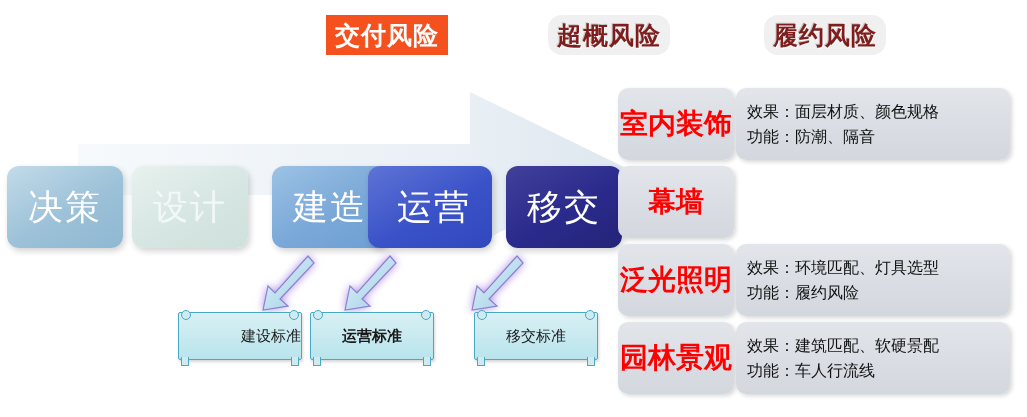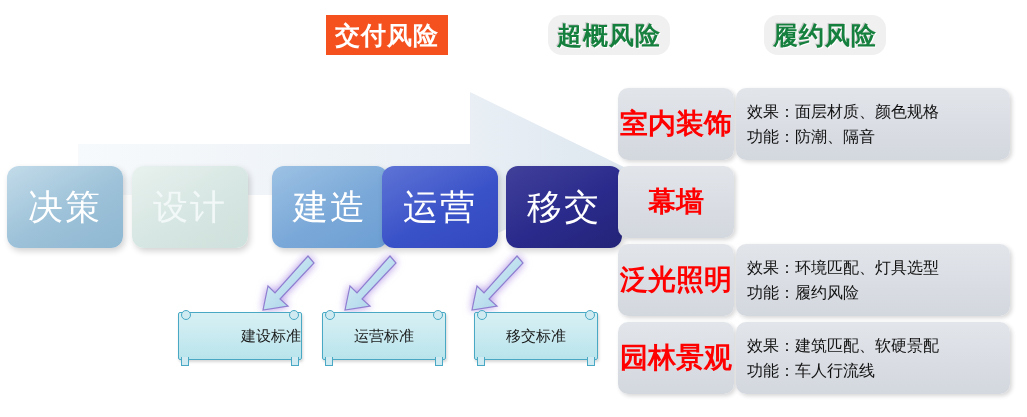--- a/index.html
+++ b/index.html
@@ -34,21 +34,21 @@
     top: 15px;
     width: 122px;
     height: 40px;
     background: #f4511e;
     color: #ffffff;
     font-size: 25px;
   }
   .risk-title.muted {
     height: 40px;
     background: #f0f0f0;
-    color: #15803d;
+    color: #7f1d1d;
     font-size: 25px;
     text-shadow: 1px 1px 0 #ffffff, -1px -1px 0 #c9c9c9;
     border-radius: 14px;
   }
   .risk-title.muted.m1 { left: 548px; top: 15px; width: 122px; }
   .risk-title.muted.m2 { left: 764px; top: 15px; width: 122px; }
 
   
   #bg-arrow {
     position: absolute;
@@ -70,21 +70,21 @@
     justify-content: center;
     font-size: 35px;
     color: #ffffff;
     letter-spacing: 2px;
     box-shadow: 2px 3px 6px rgba(0,0,0,0.18);
     font-family: "DejaVu Serif", "Liberation Serif", serif;
   }
   .stage.s0 { left: 7px;   background: linear-gradient(150deg,#c2dbe9 0%,#9cc1d8 55%,#8fb8d2 100%); }
   .stage.s1 { left: 132px; background: linear-gradient(150deg,#e8f1ee 0%,#d6e6e2 55%,#cfe1dc 100%); color:#f2f8f7; }
   .stage.s2 { left: 272px; background: linear-gradient(150deg,#9dc2e4 0%,#7aa8d8 55%,#6d9fd4 100%); }
-  .stage.s3 { left: 382px; background: linear-gradient(150deg,#5f74d6 0%,#3a52c8 55%,#3147bd 100%); }
+  .stage.s3 { left: 368px; background: linear-gradient(150deg,#5f74d6 0%,#3a52c8 55%,#3147bd 100%); padding-left: 8px; }
   .stage.s4 { left: 506px; background: linear-gradient(150deg,#41409a 0%,#2a2a8c 55%,#242478 100%); }
 
   
   .diag-arrow {
     position: absolute;
     width: 58px;
     height: 62px;
     filter: drop-shadow(0 0 4px rgba(150,110,220,0.75));
   }
   .diag-arrow.a0 { left: 258px; top: 252px; }
@@ -102,21 +102,21 @@
     border-radius: 2px;
     display: flex;
     align-items: center;
     justify-content: center;
     font-size: 15px;
     color: #1a1a1a;
     box-shadow: 1px 2px 3px rgba(0,0,0,0.16);
     font-family: "DejaVu Serif", "Liberation Serif", serif;
   }
   .std-box.b0 { left: 178px; justify-content: flex-end; }
-  .std-box.b1 { left: 322px; }
+  .std-box.b1 { left: 310px; font-weight: bold; }
   .std-box.b2 { left: 474px; font-family: Liberation Serif, serif; }
   .std-box::before,
   .std-box::after {
     content: "";
     position: absolute;
     top: -3px;
     width: 8px;
     height: 8px;
     border: 1px solid #49a9c4;
     border-radius: 50%;

